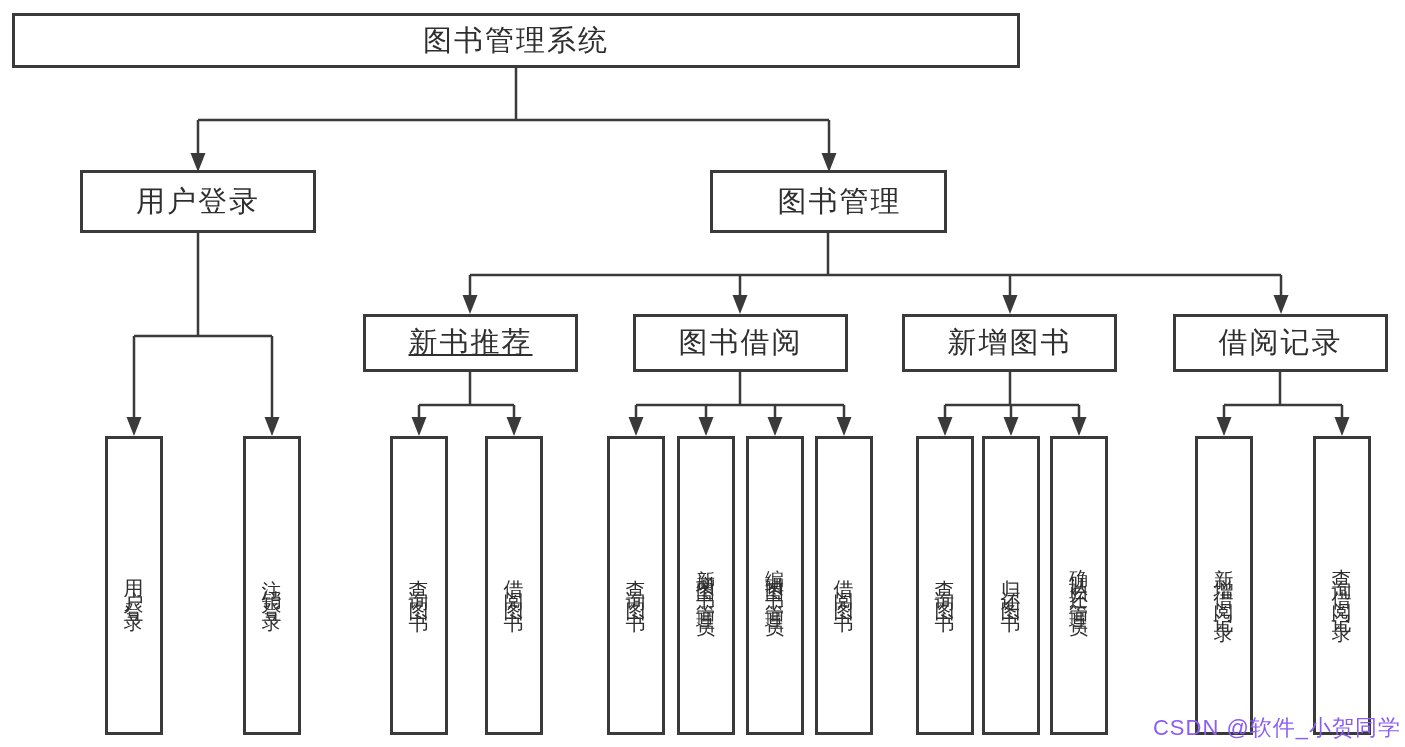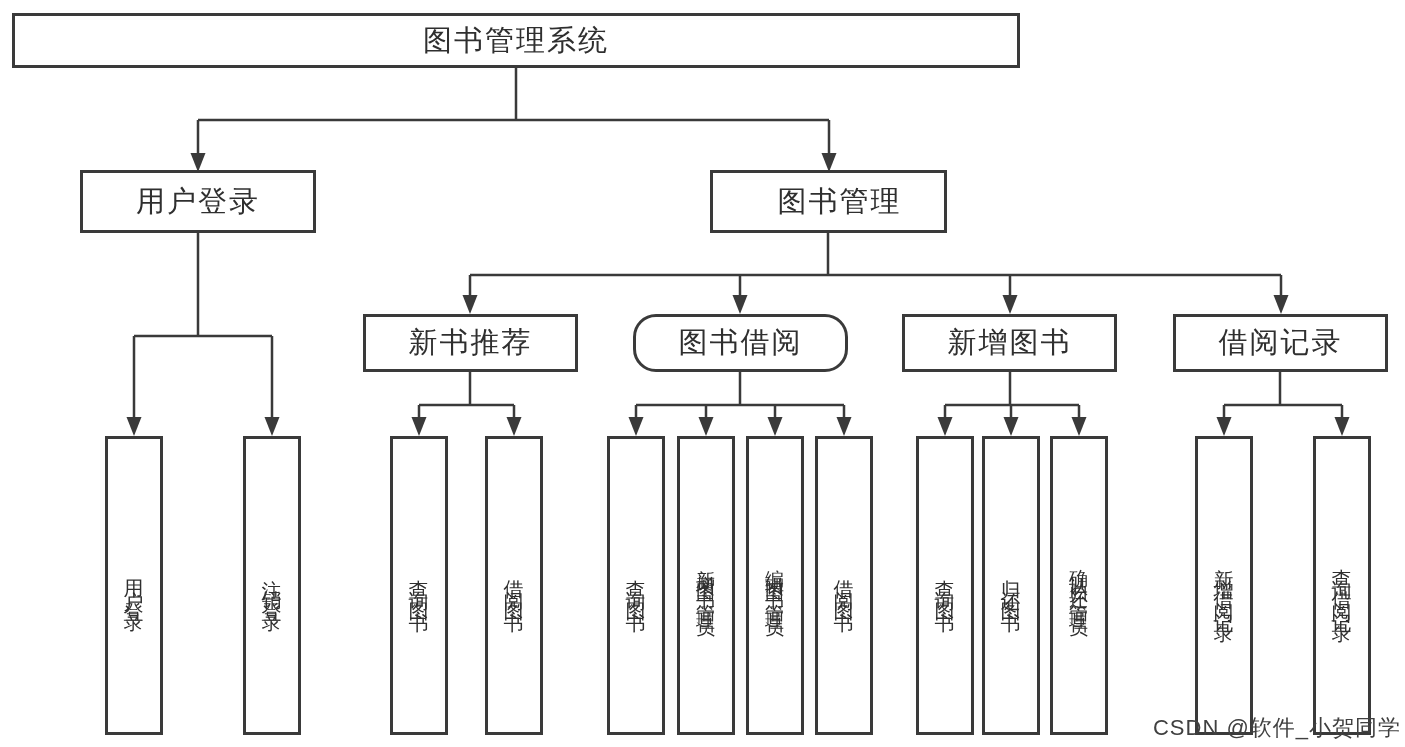--- a/index.html
+++ b/index.html
@@ -49,22 +49,22 @@
     line-height: 1;
   }
   .vnode.dense {
     letter-spacing: 7px;
     font-size: 19px;
   }
   
   #root { left: 12px;  top: 13px;  width: 1008px; height: 55px; }
   #l2a  { left: 80px;  top: 170px; width: 236px;  height: 63px; }
   #l2b  { left: 710px; top: 170px; width: 237px;  height: 63px; padding-left: 22px; }
-  #l3a  { left: 363px; top: 314px; width: 215px;  height: 58px; }
-  #l3b  { left: 633px; top: 314px; width: 215px;  height: 58px; border-radius: 23px; }
+  #l3a  { left: 363px; top: 314px; width: 215px;  height: 58px; text-decoration: underline; }
+  #l3b  { left: 633px; top: 314px; width: 215px;  height: 58px; }
   #l3c  { left: 902px; top: 314px; width: 215px;  height: 58px; }
   #l3d  { left: 1173px; top: 314px; width: 215px; height: 58px; }
   
   #a1 { left: 105px; }
   #a2 { left: 243px; }
   #b1 { left: 390px; }
   #b2 { left: 485px; }
   #c1 { left: 607px; }
   #c2 { left: 677px; }
   #c3 { left: 746px; }
@@ -72,21 +72,21 @@
   #d1 { left: 916px; }
   #d2 { left: 982px; }
   #d3 { left: 1050px; }
   #e1 { left: 1195px; }
   #e2 { left: 1313px; }
   #watermark {
     position: absolute;
     right: 4px;
     bottom: 4px;
     font-size: 22px;
-    color: #404040;
+    color: #8b5cf6;
     letter-spacing: 1px;
     white-space: nowrap;
   }
 </style>
 </head>
 <body>
 
 <div id="stage">
 
   <svg id="wires" viewBox="0 0 1405 747" xmlns="http://www.w3.org/2000/svg">

